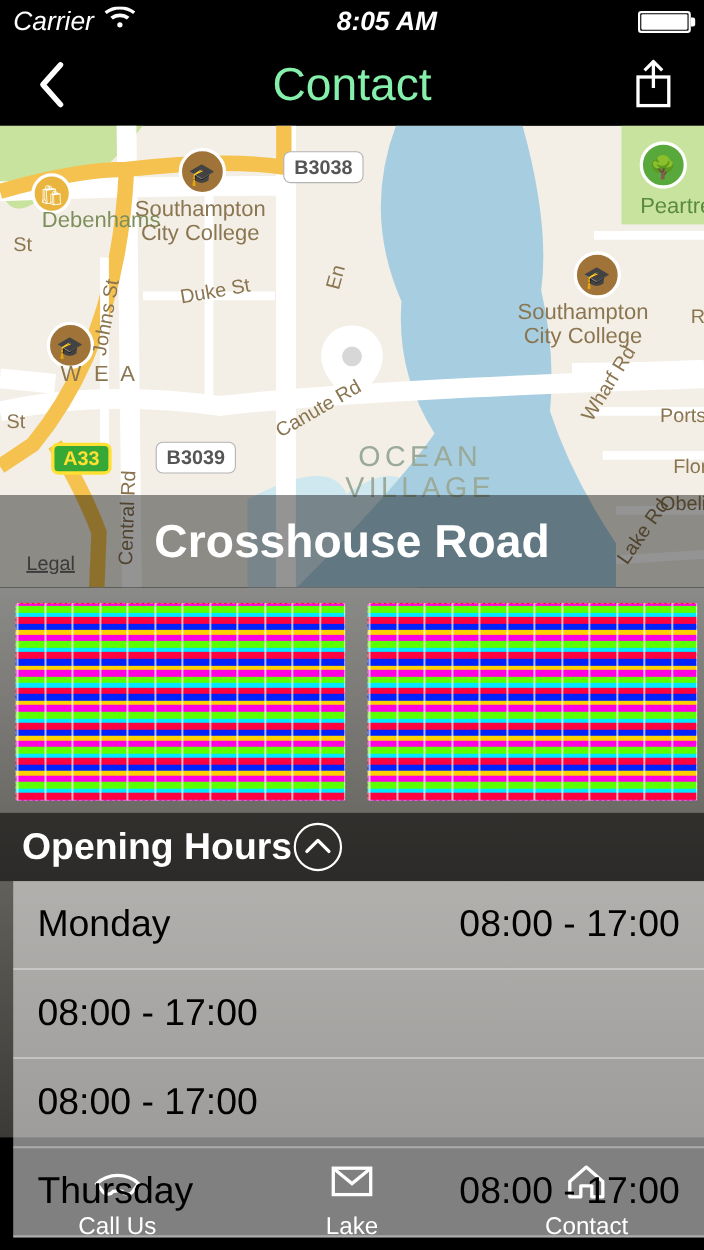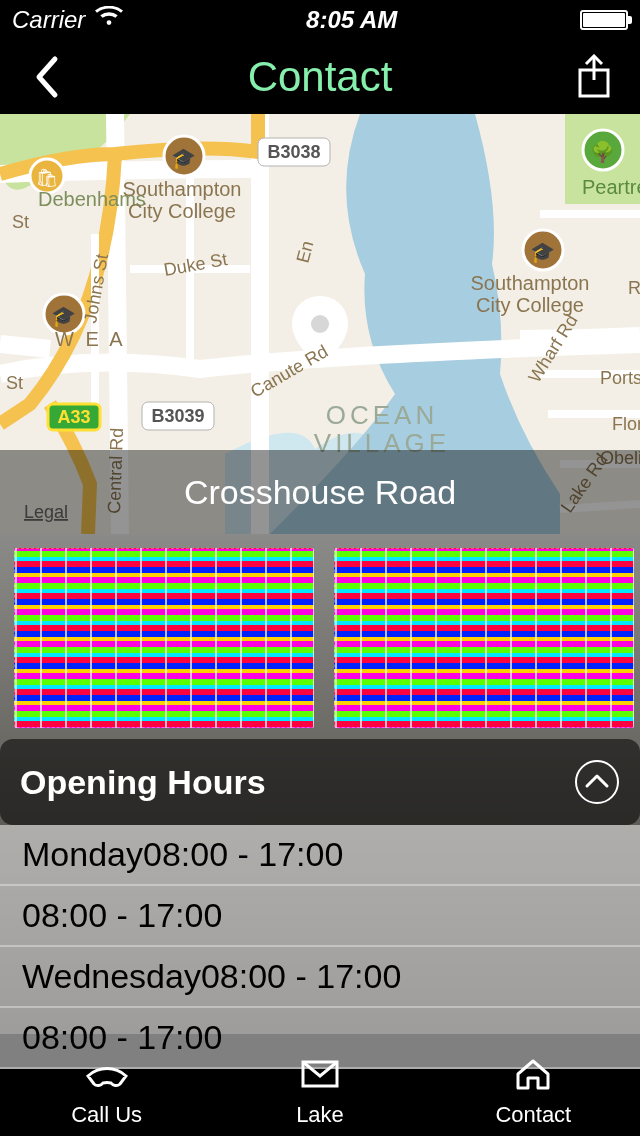--- a/index.html
+++ b/index.html
@@ -17,41 +17,41 @@
 
   
   .nav-bar { height: 74px; background: #000; position: relative; display: flex; align-items: center; justify-content: center; }
   .nav-title { color: #86efac; font-size: 42px; font-weight: 400; }
   .back-btn { position: absolute; left: 16px; top: 50%; transform: translateY(-50%); width: 60px; height: 60px; display:flex; align-items:center; justify-content:center; }
   .share-btn { position: absolute; right: 16px; top: 50%; transform: translateY(-50%); width: 60px; height: 60px; display:flex; align-items:center; justify-content:center; }
 
   
   .map { position: relative; height: 420px; overflow: hidden; }
   .map-svg { width: 100%; height: 100%; display:block; }
-  .map-caption { position: absolute; left: 0; right: 0; bottom: 0; height: 84px; background: rgba(0,0,0,0.42); color: #fff; font-size: 34px; display: flex; align-items: center; justify-content: center; }
+  .map-caption { position: absolute; left: 0; right: 0; bottom: 0; height: 84px; background: rgba(0,0,0,0.42); color: #fff; font-size: 42px; display: flex; align-items: center; justify-content: center; font-weight: bold; }
 
   
   .content { position: relative; height: 500px;
     background: linear-gradient(180deg,#8a8a88 0%, #6d6b66 40%, #3c3a36 100%);
   }
   .gallery { display: flex; gap: 20px; padding: 14px; height: 205px; overflow: hidden; }
   .gallery .thumb { flex: 0 0 300px; height: 180px; border: 1px dashed rgba(255,255,255,0.35); border-radius: 2px;
     
     background:
       repeating-linear-gradient(0deg,
         #ff0040 0 6px, #00e7ff 6px 10px, #5aff00 10px 16px,
         #ff00e0 16px 22px, #ffd000 22px 26px, #0022ff 26px 32px),
       repeating-linear-gradient(90deg,
         rgba(255,255,255,.7) 0 2px, transparent 2px 11px, rgba(0,0,0,.4) 11px 13px, transparent 13px 25px);
     background-blend-mode: screen;
   }
 
-  .hours-header { display:flex; align-items:center; justify-content:space-between; padding: 20px 20px; background: rgba(0,0,0,0.55); color:#fff; font-size: 34px; font-weight:700;border-radius:13px; }
+  .hours-header { display:flex; align-items:center; padding: 8px 20px; background: rgba(0,0,0,0.55); color:#fff; font-size: 34px; font-weight:700; }
   .collapse { width: 46px; height: 46px; display:flex; align-items:center; justify-content:center; }
-  .hours-list .row { display:flex; align-items:center; justify-content:flex-start; padding: 10px 22px; background: rgba(255,255,255,0.50); color:#000; font-size: 34px; border-bottom: 2px solid rgba(255,255,255,0.35); }
+  .hours-list .row { display:flex; align-items:center; justify-content:space-between; padding: 20px 22px; background: rgba(255,255,255,0.50); color:#000; font-size: 34px; border-bottom: 2px solid rgba(255,255,255,0.35); margin-left: 12px; }
 
   
   .tab-bar { height: 102px; background: #000; display:flex; }
   .tab { flex:1; display:flex; flex-direction:column; align-items:center; justify-content:flex-end; gap:4px; color:#fff; font-size:22px; padding-bottom:8px; }
   .tab svg { width: 46px; height: 36px; }
 </style>
 </head>
 <body>
 
 <div class="status-bar">
@@ -193,24 +193,24 @@
   </div>
   <div class="hours-list">
     <div class="row">
       <span>Monday</span>
       <span>08:00 - 17:00</span>
     </div>
     <div class="row">
       <span>08:00 - 17:00</span>
     </div>
     <div class="row">
-      <span>Wednesday</span>
-      <span>08:00 - 17:00</span>
-    </div>
-    <div class="row">
+      <span>08:00 - 17:00</span>
+    </div>
+    <div class="row">
+      <span>Thursday</span>
       <span>08:00 - 17:00</span>
     </div>
   </div>
 </div>
 
 <div class="tab-bar">
   <div class="tab">
     <span>
       <svg viewBox="0 0 46 36">
           <path d="M4 20 a28 28 0 0 1 38 0 l-6 8 a6 6 0 0 1 -9 -1 a18 18 0 0 0 -8 0 a6 6 0 0 1 -9 1 z" fill="none" stroke="#fff" stroke-width="3"></path>

